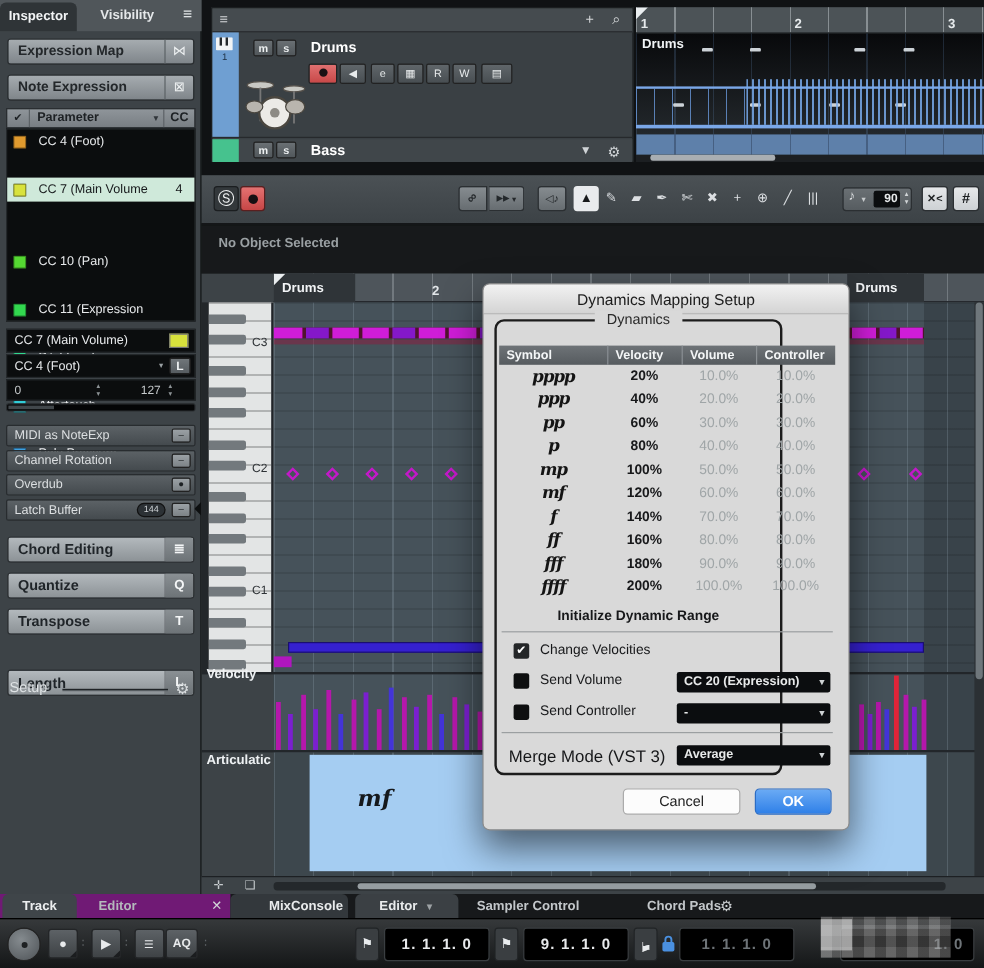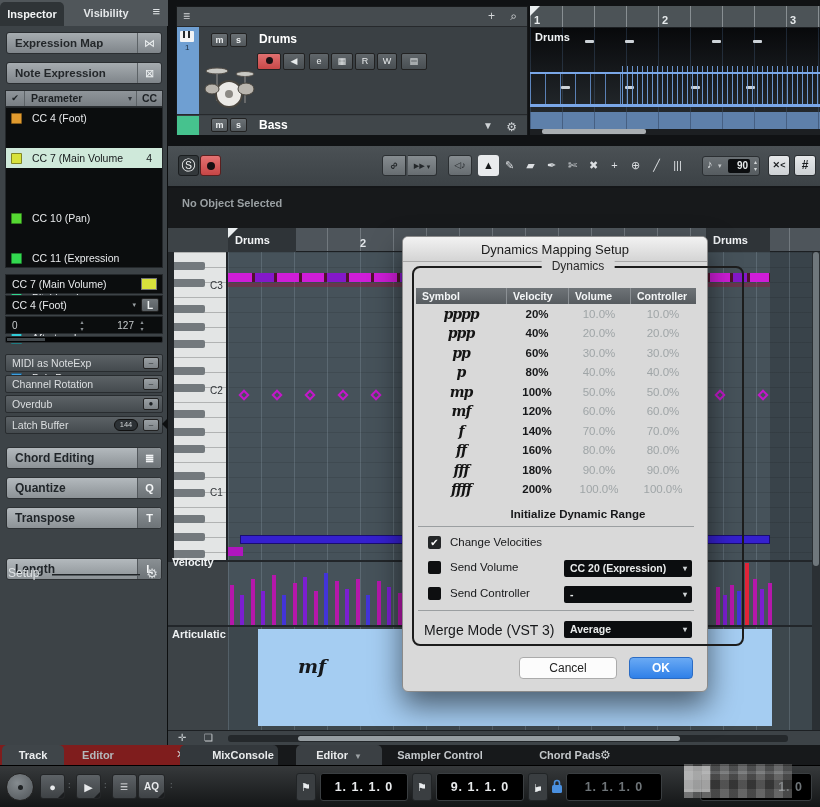--- a/index.html
+++ b/index.html
@@ -141,21 +141,21 @@
   #edbottom .ic { position:absolute; top:1px; color:#c6cbce; font-size:10px; }
   .hscroll { position:absolute; left:60px; top:4px; width:560px; height:7px; background:#24282b; border-radius:3px; }
   .hscroll .thumb { position:absolute; left:70px; top:1px; width:382px; height:5px; background:#969da1; border-radius:3px; }
   .vscroll { position:absolute; left:644px; top:24px; width:8px; height:478px; background:#2b3034; }
   .vscroll .thumb { position:absolute; left:1px; top:0; width:6px; height:314px; background:#6f777c; border-radius:3px; }
 
   
   #dialog { left:402px; top:236px; width:306px; height:456px; background:#d9d9d9; border:1px solid #8a8a8a; border-radius:6px;
     box-shadow:0 14px 30px rgba(0,0,0,.55); z-index:50; }
   .dlg-title { position:absolute; left:0; top:0; width:100%; height:25px; background:linear-gradient(#f2f2f2,#d4d4d4); border-bottom:1px solid #a8a8a8; border-radius:5px 5px 0 0; text-align:center; line-height:25px; font-size:13px; color:#1c1c1c; }
-  .groupbox { position:absolute; left:9px; top:29px; width:332px; height:380px; border:2px solid #1c1c1c; border-radius:8px; }
+  .groupbox { position:absolute; left:9px; top:29px; width:240px; height:380px; border:2px solid #1c1c1c; border-radius:8px; }
   .grouplegend { position:absolute; left:50%; top:-9px; transform:translateX(-50%); background:#d9d9d9; padding:0 10px; font-size:12px; color:#2a2a2a; }
   .dtable { position:absolute; left:2px; top:20px; width:280px; }
   .dthead { display:flex; height:16px; background:linear-gradient(#6e7377,#565b5f); }
   .dthead .c { color:#f4f6f7; font-size:10.5px; font-weight:bold; line-height:16px; padding-left:6px; border-left:1px solid #8b9094; }
   .dthead .c:first-child { border-left:none; }
   .dtrow { display:flex; height:19.5px; align-items:center; }
   .dtrow .c { text-align:center; }
   .c.c0 { width:90px; } .c.c1 { width:62px; } .c.c2 { width:62px; } .c.c3 { width:66px; }
   .sym { font-family:"DejaVu Serif", serif; font-style:italic; font-weight:bold; font-size:14px; color:#141414; letter-spacing:-1px; }
   .vel { font-size:11.5px; color:#17181a; font-weight:bold; }
@@ -169,21 +169,21 @@
   .drop { position:absolute; left:150px; top:1px; width:128px; height:17px; background:#0b0d0f; border-radius:2px; color:#e8eaea; font-size:10.5px; font-weight:bold; line-height:17px; padding-left:6px; }
   .drop .ar { position:absolute; right:5px; top:0; font-size:8px; color:#cfd3d5; }
   .mergerow { position:absolute; left:0; top:352px; width:100%; height:20px; }
   .mergerow .lb { position:absolute; left:10px; top:2px; font-size:14px; color:#17181a; }
   .dlg-btn { position:absolute; height:22px; border-radius:4px; text-align:center; line-height:21px; font-size:12px; }
   .btn-cancel { left:116px; top:420px; width:98px; background:#fcfcfc; border:1px solid #ababab; color:#222; }
   .btn-ok { left:226px; top:420px; width:64px; background:linear-gradient(#6aaaf4,#2f80e8); border:1px solid #2b6cc4; color:#fff; font-weight:bold; }
 
   
   #bottombar { left:0; top:745px; width:820px; height:20px; background:#17191b; }
-  .bb-left { position:absolute; left:0; top:0; width:192px; height:20px; background:#7f1d1d; }
+  .bb-left { position:absolute; left:0; top:0; width:192px; height:20px; background:#701a75; }
   .bb-tab { position:absolute; top:0; height:20px; border-radius:5px 5px 0 0; font-size:11px; font-weight:bold; text-align:center; line-height:20px; }
   .bb-x { position:absolute; left:176px; top:3px; color:#d2d6d8; font-size:11px; }
   .bb-gear { position:absolute; left:600px; top:3px; color:#cdd1d3; font-size:12px; }
   .zone-lbl { position:absolute; top:0; height:20px; color:#c3c7ca; font-size:11px; font-weight:bold; line-height:20px; text-align:center; }
   .dd-ar { font-size:8px; margin-left:6px; color:#9da2a5; }
 
   
   #transport { left:0; top:765px; width:820px; height:42px; background:linear-gradient(#36393b,#141617); border-top:1px solid #000; }
   .t-circle { position:absolute; left:6px; top:7px; width:28px; height:28px; border-radius:50%; background:radial-gradient(circle at 40% 35%, #858b8f, #4e5357); border:1px solid #222; }
   .t-circle i { position:absolute; left:11px; top:11px; width:5px; height:5px; border-radius:50%; background:#1e2123; }
@@ -705,21 +705,21 @@
     <div class="dlg-btn btn-cancel">Cancel</div>
     <div class="dlg-btn btn-ok">OK</div>
   </div>
 
   <div id="bottombar" class="abs">
     <div class="bb-left">
       <div class="bb-tab" style="left:2px; width:62px; background:#3f4549; color:#eceeef;">Track</div>
       <div class="bb-tab" style="left:68px; width:60px; color:#b4b9bc;">Editor</div>
     </div>
     <span class="bb-x">✕</span>
-    <div class="bb-tab" style="left:180px; width:98px; background:#33383c; color:#e9ebec;padding-left:28px;">MixConsole</div>
+    <div class="bb-tab" style="left:192px; width:98px; background:#33383c; color:#e9ebec;padding-left:28px;">MixConsole</div>
     <div class="bb-tab" style="left:296px; width:86px; background:#3b4044; color:#e9ebec;"><span>Editor</span><span class="dd-ar">▼</span></div>
     <div class="zone-lbl" style="left:396px; width:88px;">Sampler Control</div>
     <div class="zone-lbl" style="left:535px; width:70px;">Chord Pads</div>
     <span class="bb-gear">⚙</span>
   </div>
 
   <div id="transport" class="abs">
     <div class="t-circle">
         <i></i>
       </div>

